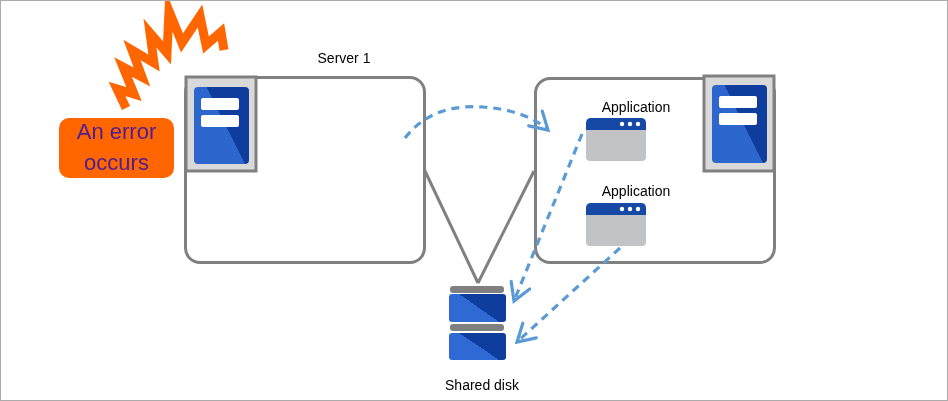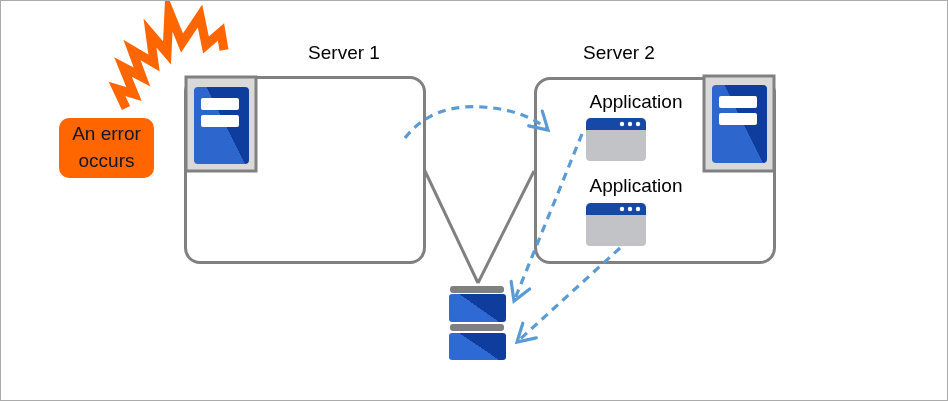--- a/index.html
+++ b/index.html
@@ -17,58 +17,59 @@
     position:absolute;
     border:3px solid #808080;
     border-radius:16px;
     background:#ffffff;
     box-sizing:border-box;
   }
   #server1-box{left:183px;top:75px;width:242px;height:188px;}
   #server2-box{left:533px;top:76px;width:242px;height:187px;}
   .diagram-label{
     position:absolute;
-    font-size:19px;
+    font-size:14px;
     line-height:1.1;
     text-align:center;
     white-space:nowrap;
     color:#000000;
+    margin-top:8px;
   }
   #server1-label{left:263px;top:42px;width:160px;}
   #server2-label{left:538px;top:42px;width:160px;}
   #failover-label{left:422px;top:82px;width:120px;}
   #application1-label{left:555px;top:91px;width:160px;}
   #application2-label{left:555px;top:175px;width:160px;}
   #shared-disk-label{left:401px;top:369px;width:160px;}
   #error-callout{
     position:absolute;
-    left:58px;top:117px;width:95px;height:60px;
+    left:58px;top:117px;width:115px;height:60px;
     background:#ff6600;
     border-radius:10px;
     display:flex;align-items:center;justify-content:center;
-    color:#0f172a;
-    font-size:19px;
+    color:#4c1d95;
+    font-size:22px;
     line-height:1.4;
     text-align:center;
     white-space:pre-line;
   }
   #art{position:absolute;left:0;top:0;pointer-events:none;}
 </style>
 </head>
 <body>
 
 <div class="canvas">
 
   <div id="server1-box" class="server-box"></div>
   <div id="server2-box" class="server-box"></div>
 
   <div id="server1-label" class="diagram-label">Server 1</div>
-  <div id="server2-label" class="diagram-label">Server 2</div>
   <div id="application1-label" class="diagram-label">Application</div>
   <div id="application2-label" class="diagram-label">Application</div>
+  <div id="shared-disk-label" class="diagram-label">Shared disk</div>
 
   <div id="error-callout">An error
 occurs</div>
 
   <svg id="art" width="948" height="401" viewBox="0 0 948 401">
     <defs>
       <linearGradient id="serverGrad" x1="0" y1="0.85" x2="1" y2="0.15">
         <stop offset="0" stop-color="#2d66cc"></stop>
         <stop offset="0.55" stop-color="#2d66cc"></stop>
         <stop offset="0.55" stop-color="#0f3d9e"></stop>

